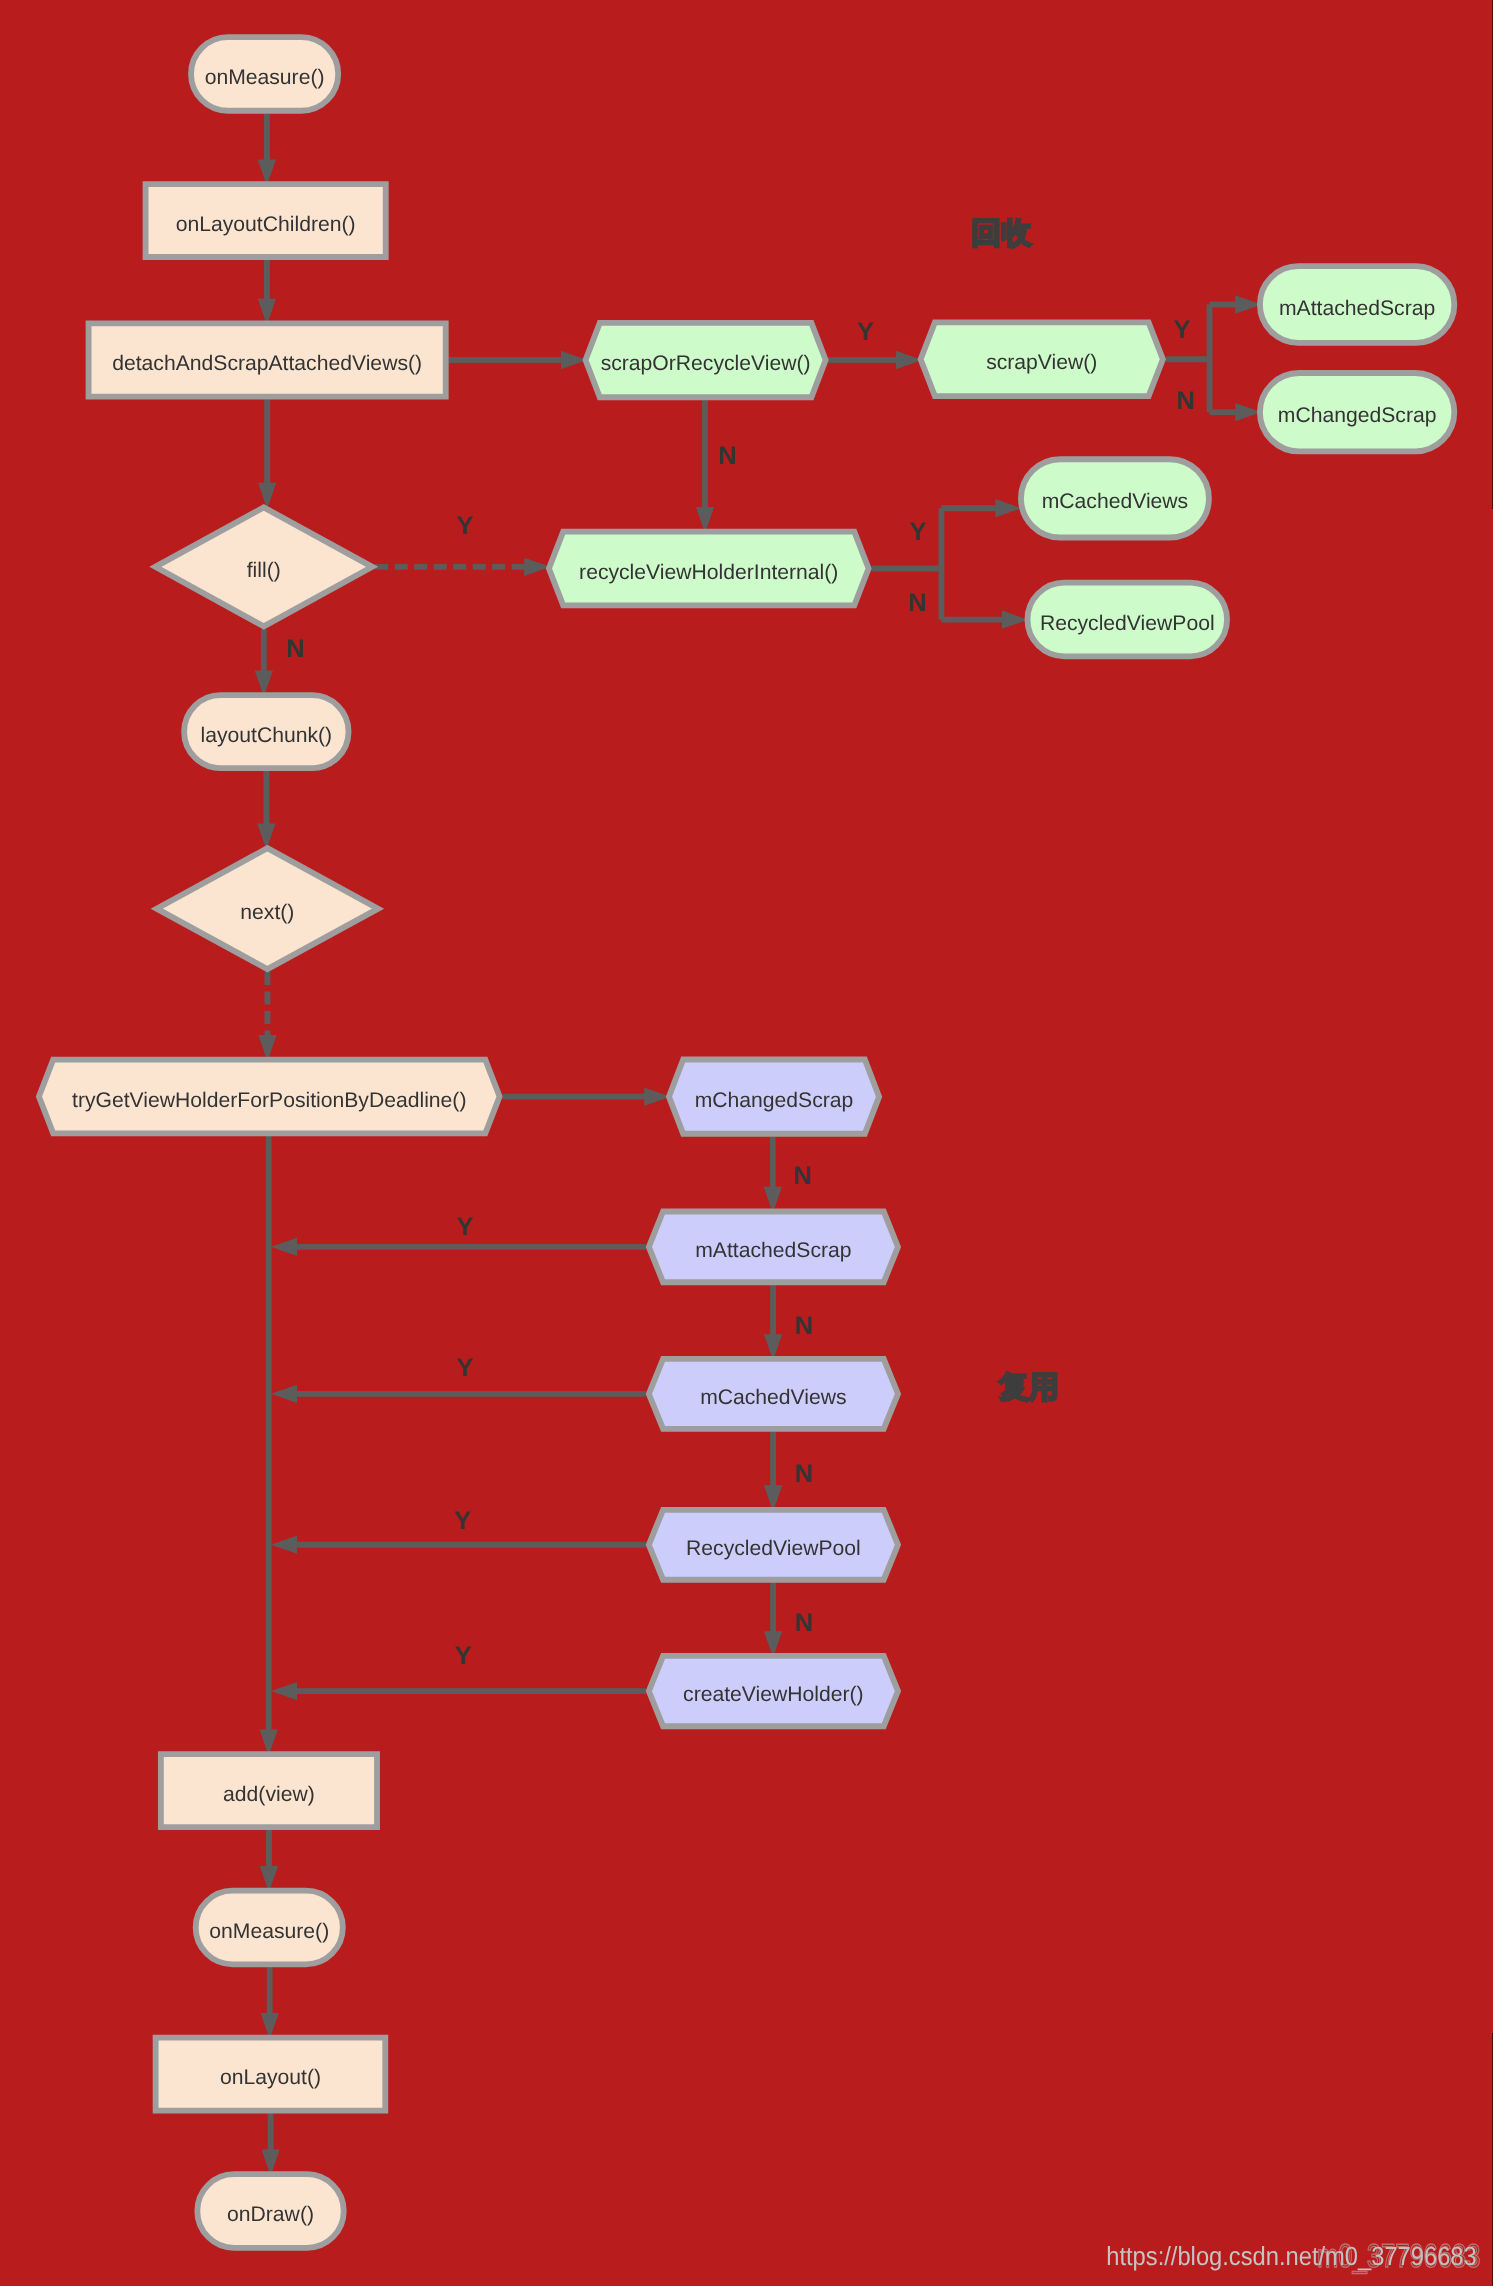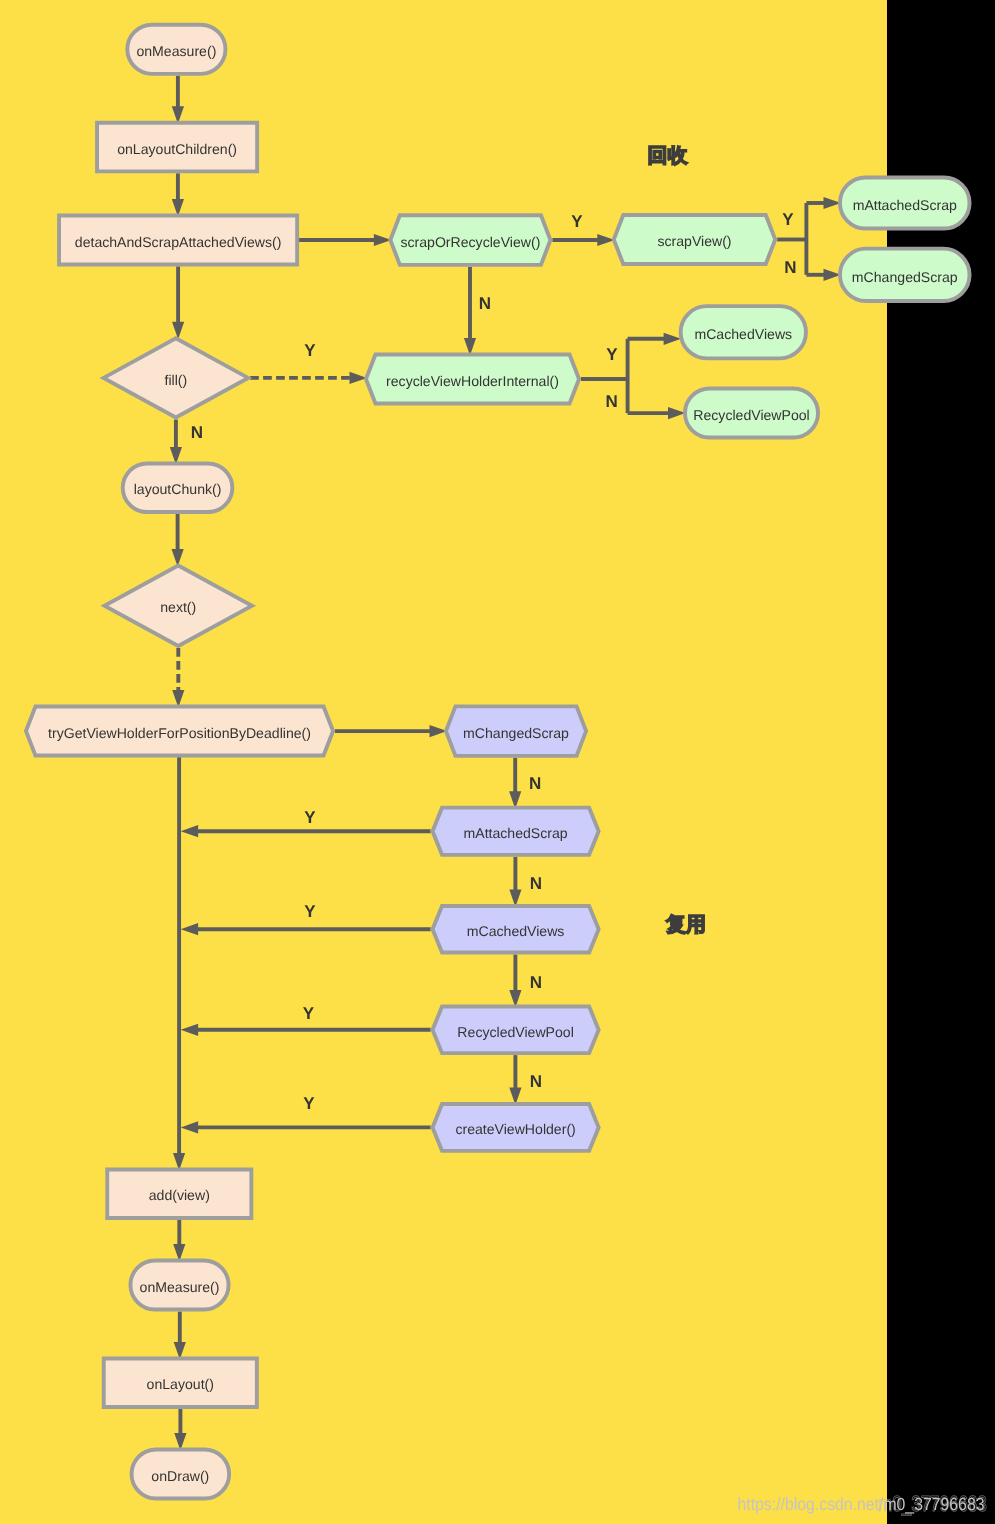--- a/index.html
+++ b/index.html
@@ -1,17 +1,17 @@
 <!DOCTYPE html>
 <html><head>
 <meta charset="utf-8">
 <title>RecyclerView Flow</title>
 <style>
   html,body{margin:0;padding:0;background:#000;width:995px;height:1524px;overflow:hidden;-webkit-font-smoothing:antialiased;text-rendering:geometricPrecision;}
-  #stage{position:relative;width:887px;height:1524px;background:#fde047;}
+  #stage{position:relative;width:995px;height:1524px;background:#b91c1c;}
   #chart{position:absolute;left:0;top:0;display:block;}
   #chart text{filter:opacity(0.999);}
   .node-shape{stroke:#9e9e9e;stroke-width:3.9;}
   .node-label{font-family:"Liberation Sans",sans-serif;font-size:14.1px;fill:#333333;text-anchor:middle;font-variant-ligatures:none;font-feature-settings:"liga" 0,"clig" 0;}
   .edge{stroke:#5c5c5c;stroke-width:3.9;fill:none;}
   .edge-dashed{stroke:#5c5c5c;stroke-width:3.9;fill:none;stroke-dasharray:8.7 4.3;}
   .edge-head{fill:#5c5c5c;}
   .edge-label{font-family:"Liberation Sans",sans-serif;font-size:17px;font-weight:700;fill:#343434;text-anchor:middle;}
   .group-label{font-family:"Liberation Sans",sans-serif;font-size:20px;font-weight:700;fill:#3d3d3d;stroke:#3d3d3d;stroke-width:1.6;paint-order:stroke fill;text-anchor:start;}
   .watermark{font-family:"Liberation Sans",sans-serif;fill:#c4c4c4;text-anchor:start;}

